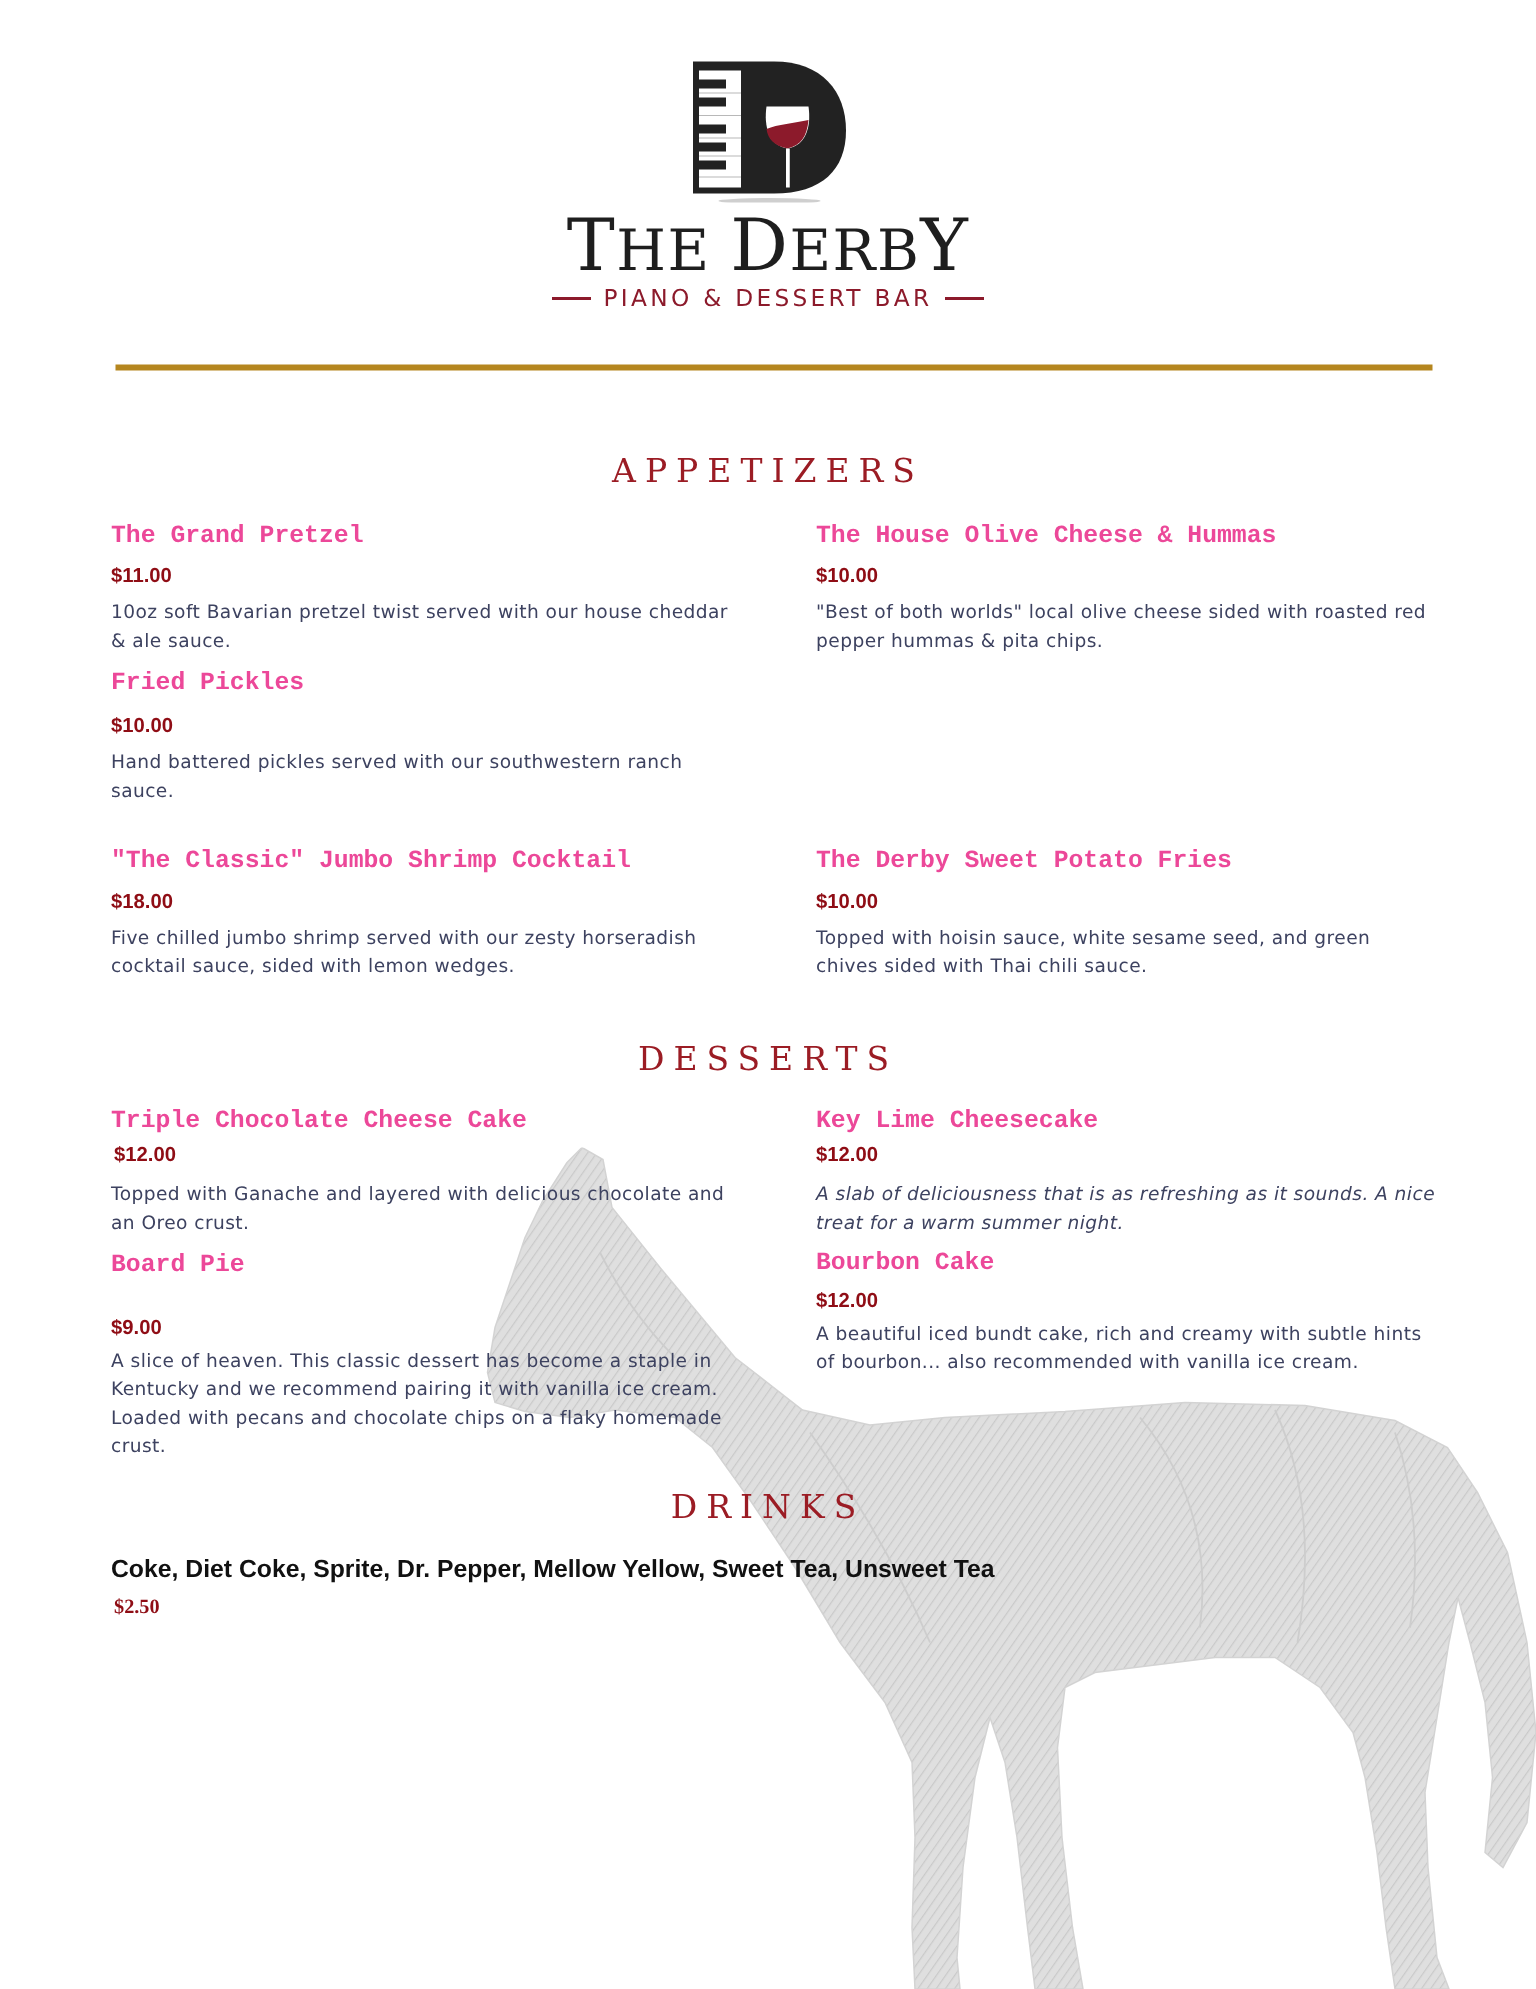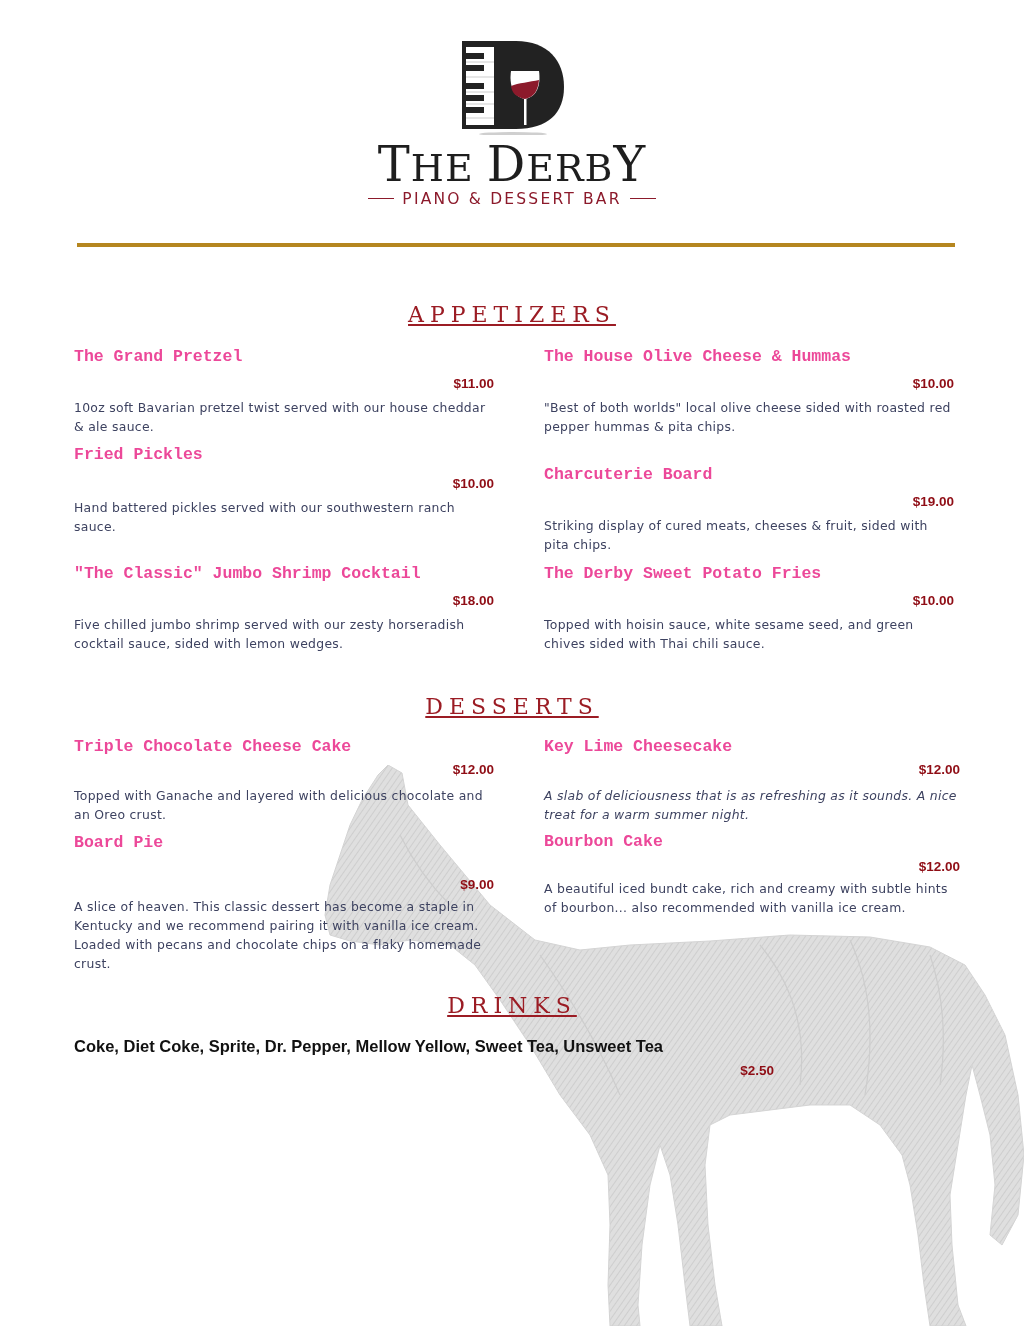--- a/index.html
+++ b/index.html
@@ -78,21 +78,20 @@
     .section-title {
       position: absolute;
       left: 0; right: 0;
       text-align: center;
       font-family: "DejaVu Serif", serif;
       color: #9b1c24;
       font-size: 22px;
       letter-spacing: 6px;
       font-weight: normal;
       z-index: 2;
-      text-decoration: underline;
     }
 
     .item {
       position: absolute;
       z-index: 2;
     }
     .item .name {
       font-family: Liberation Mono, monospace;
       font-weight: bold;
       font-size: 16.5px;
@@ -100,21 +99,20 @@
       line-height: 22px;
       margin: 0;
     }
     .item .price {
       font-family: "Liberation Sans", sans-serif;
       font-weight: bold;
       font-size: 13.5px;
       color: #8f0d15;
       line-height: 20px;
       margin-top: 6px;
-      text-align: right;
     }
     .item .desc {
       font-family: "DejaVu Sans", sans-serif;
       font-size: 12.4px;
       color: #3d4260;
       line-height: 19px;
       letter-spacing: 0.3px;
       margin-top: 4px;
     }
     .drinks-name {
@@ -201,25 +199,20 @@
     <div class="price">$18.00</div>
     <div class="desc">Five chilled jumbo shrimp served with our zesty horseradish cocktail sauce, sided with lemon wedges.</div>
   </div>
 
   <div class="item" style="left:544px; top:346px; width:410px;">
     <div class="name">The House Olive Cheese &amp; Hummas</div>
     <div class="price">$10.00</div>
     <div class="desc">"Best of both worlds" local olive cheese sided with roasted red pepper hummas &amp; pita chips.</div>
   </div>
 
-  <div class="item" style="left:544px; top:464px; width:410px;">
-    <div class="name">Charcuterie Board</div>
-    <div class="price">$19.00</div>
-    <div class="desc">Striking display of cured meats, cheeses &amp; fruit, sided with pita chips.</div>
-  </div>
 
   <div class="item" style="left:544px; top:563px; width:410px;">
     <div class="name">The Derby Sweet Potato Fries</div>
     <div class="price">$10.00</div>
     <div class="desc">Topped with hoisin sauce, white sesame seed, and green chives sided with Thai chili sauce.</div>
   </div>
 
   <div class="section-title" style="top:694px;">DESSERTS</div>
 
   <div class="item" style="left:74px; top:736px; width:420px;">
@@ -243,16 +236,16 @@
   <div class="item" style="left:544px; top:831px; width:416px;">
     <div class="name">Bourbon Cake</div>
     <div class="price" style="margin-top:4px;">$12.00</div>
     <div class="desc" style="margin-top:2px;">A beautiful iced bundt cake, rich and creamy with subtle hints of bourbon... also recommended with vanilla ice cream.</div>
   </div>
 
   <div class="section-title" style="top:993px;">DRINKS</div>
 
   <div class="item" style="left:74px; top:1035px; width:700px;">
     <div class="drinks-name">Coke, Diet Coke, Sprite, Dr. Pepper, Mellow Yellow, Sweet Tea, Unsweet Tea</div>
-    <div class="price" style="margin-top:4px; margin-left:18px;">$2.50</div>
+    <div class="price" style="margin-top:4px; margin-left:2px;font-family:Liberation Serif, serif;">$2.50</div>
   </div>
 
 </div>
 
 </body></html>

